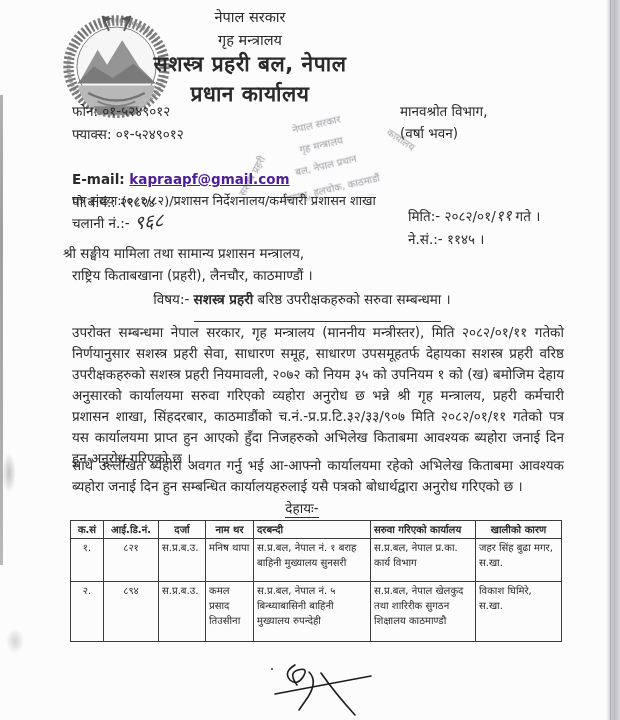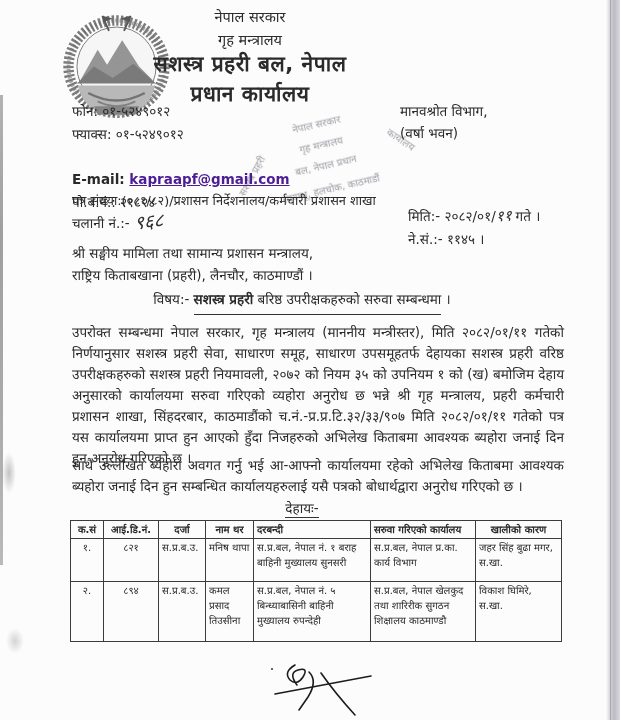--- a/index.html
+++ b/index.html
@@ -31,21 +31,21 @@
   .hand{
     display:inline-block;font-size:19px;font-style:italic;color:#2f2f2f;
     transform:rotate(-7deg) skewX(-6deg);font-family:"DejaVu Serif",serif;
   }
   .hand-sm{
     display:inline-block;font-size:15px;font-style:italic;color:#2f2f2f;
     transform:rotate(-4deg);font-family:"DejaVu Serif",serif;
   }
   
   .subject{position:absolute;left:0;top:290px;width:604px;text-align:center;font-size:13.5px;}
-  .subj-u{border-bottom:1px solid #333;padding-bottom:7px;}
+  .subj-u{border-bottom:1px solid #333;padding-bottom:14px;}
   
   .para{
     position:absolute;left:72px;width:492px;font-size:13.5px;line-height:21px;
     text-align:justify;text-justify:inter-word;
   }
   .center-line{position:absolute;left:0;width:604px;text-align:center;font-size:13.5px;}
   .u{border-bottom:1px solid #333;padding-bottom:1px;}
   
   table.sheet{
     position:absolute;left:70px;top:520px;width:491px;border-collapse:collapse;
@@ -139,21 +139,21 @@
   <div class="abs contact" style="left:400px;top:101px;">मानवश्रोत विभाग,</div>
   <div class="abs contact" style="left:400px;top:123px;">(वर्षा भवन)</div>
 
   <div class="abs contact" style="left:408px;top:206px;">
     <span>मिति:-</span>
     <span>२०८२/०१/</span><span class="hand-sm">११</span>
     <span>गते ।</span>
   </div>
   <div class="abs contact" style="left:408px;top:229px;">ने.सं.:- ११४५ ।</div>
 
-  <div class="abs contact" style="left:72px;top:243px;">श्री सङ्घीय मामिला तथा सामान्य प्रशासन मन्त्रालय,</div>
+  <div class="abs contact" style="left:63px;top:243px;">श्री सङ्घीय मामिला तथा सामान्य प्रशासन मन्त्रालय,</div>
   <div class="abs contact" style="left:72px;top:265px;">राष्ट्रिय किताबखाना (प्रहरी), लैनचौर, काठमाण्डौं ।</div>
 
   <div class="subject">
     <span>विषय:-</span>
     <span class="subj-u"><b>सशस्त्र प्रहरी</b> <span>बरिष्ठ उपरीक्षकहरुको सरुवा सम्बन्धमा</span></span>
     <span>।</span>
   </div>
 
   <div class="para" style="top:322px;">उपरोक्त सम्बन्धमा नेपाल सरकार, गृह मन्त्रालय (माननीय मन्त्रीस्तर), मिति २०८२/०१/११ गतेको निर्णयानुसार सशस्त्र प्रहरी सेवा, साधारण समूह, साधारण उपसमूहतर्फ देहायका सशस्त्र प्रहरी वरिष्ठ उपरीक्षकहरुको सशस्त्र प्रहरी नियमावली, २०७२ को नियम ३५ को उपनियम १ को (ख) बमोजिम देहाय अनुसारको कार्यालयमा सरुवा गरिएको व्यहोरा अनुरोध छ भन्ने श्री गृह मन्त्रालय, प्रहरी कर्मचारी प्रशासन शाखा, सिंहदरबार, काठमाडौंको च.नं.-प्र.प्र.टि.३२/३३/९०७ मिति २०८२/०१/११ गतेको पत्र यस कार्यालयमा प्राप्त हुन आएको हुँदा निजहरुको अभिलेख किताबमा आवश्यक ब्यहोरा जनाई दिन हुन अनुरोध गरिएको छ ।</div>
   <div class="para" style="top:455px;">साथै उल्लेखित ब्यहोरा अवगत गर्नु भई आ-आफ्नो कार्यालयमा रहेको अभिलेख किताबमा आवश्यक ब्यहोरा जनाई दिन हुन सम्बन्धित कार्यालयहरुलाई यसै पत्रको बोधार्थद्वारा अनुरोध गरिएको छ ।</div>

